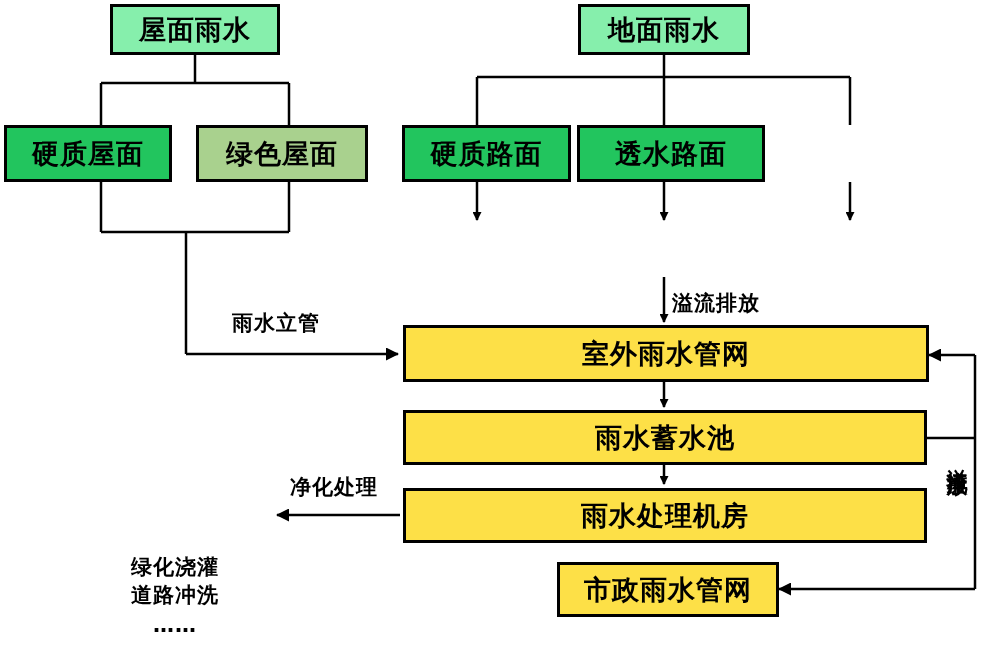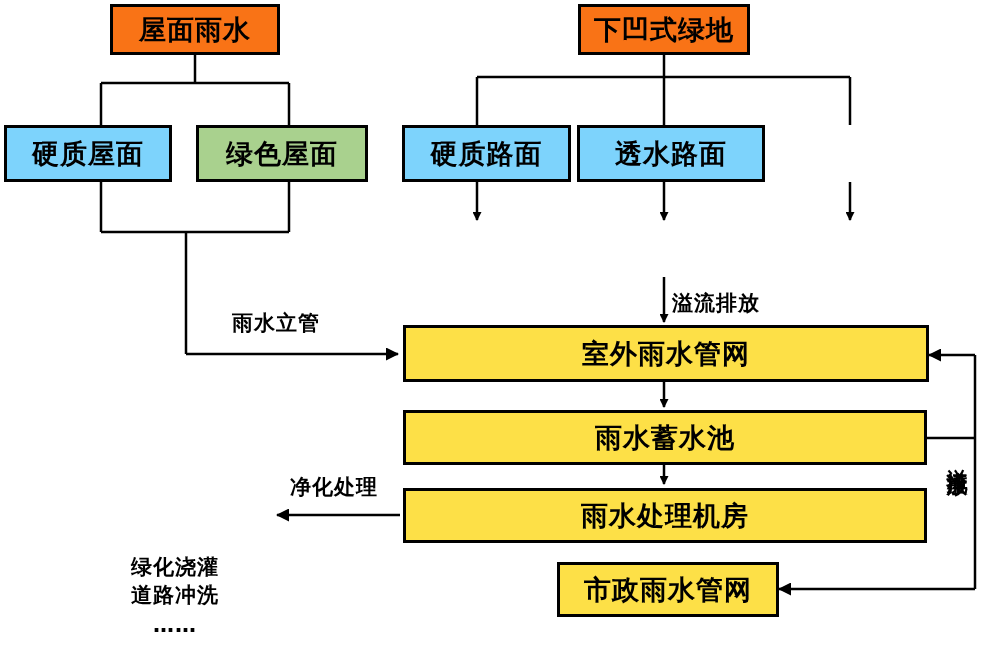--- a/index.html
+++ b/index.html
@@ -21,22 +21,22 @@
     border: 3px solid #000000;
     display: flex;
     align-items: center;
     justify-content: center;
     font-weight: bold;
     color: #000000;
     letter-spacing: 1px;
     white-space: nowrap;
     line-height: 1;
   }
-  .node.blue   { background: #f97316; }
-  .node.yellow { background: #7dd3fc; }
+  .node.blue   { background: #86efac; }
+  .node.yellow { background: #22c55e; }
   .node.green  { background: #a9d18e; }
   .node.gray   { background: #fde047; }
 
   .lbl {
     position: absolute;
     font-weight: bold;
     color: #000000;
     white-space: nowrap;
     line-height: 1.1;
     letter-spacing: 1px;
@@ -111,21 +111,21 @@
       <path d="M975,438 L975,355"></path>
       <path d="M975,355 L929,355" marker-end="url(#arrowThick)"></path>
     </g>
   </svg>
 
   <div class="node blue" style="left:110px; top:4px; width:170px; height:51px; font-size:27px;">
     <span>屋面雨水</span>
   </div>
 
   <div class="node blue" style="left:578px; top:4px; width:172px; height:51px; font-size:27px;">
-    <span>下凹式绿地</span>
+    <span>地面雨水</span>
   </div>
 
   <div class="node yellow" style="left:4px; top:125px; width:168px; height:57px; font-size:27px;">
     <span>硬质屋面</span>
   </div>
 
   <div class="node green" style="left:196px; top:125px; width:172px; height:57px; font-size:27px;">
     <span>绿色屋面</span>
   </div>
 

